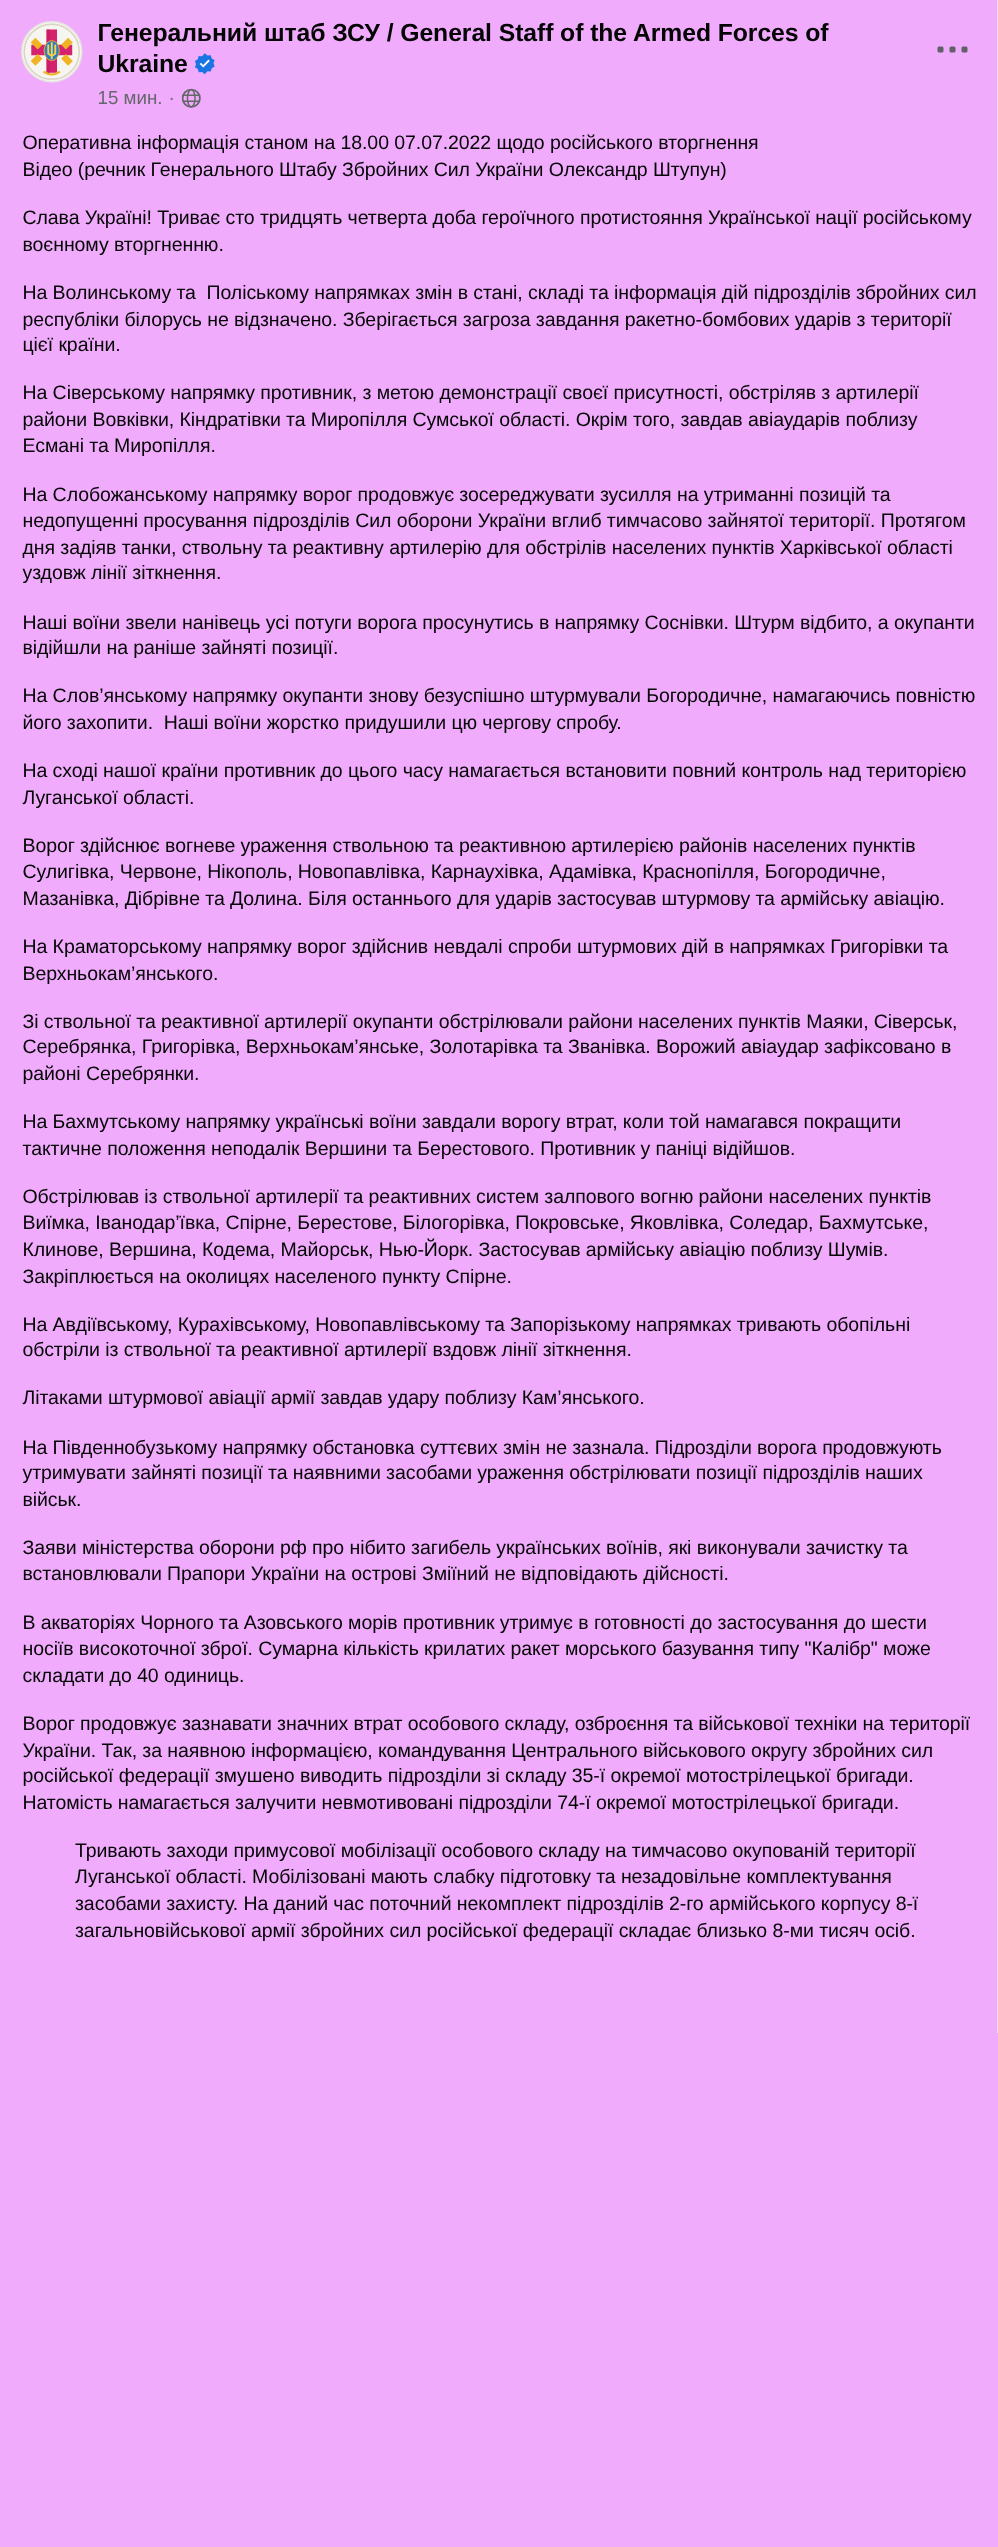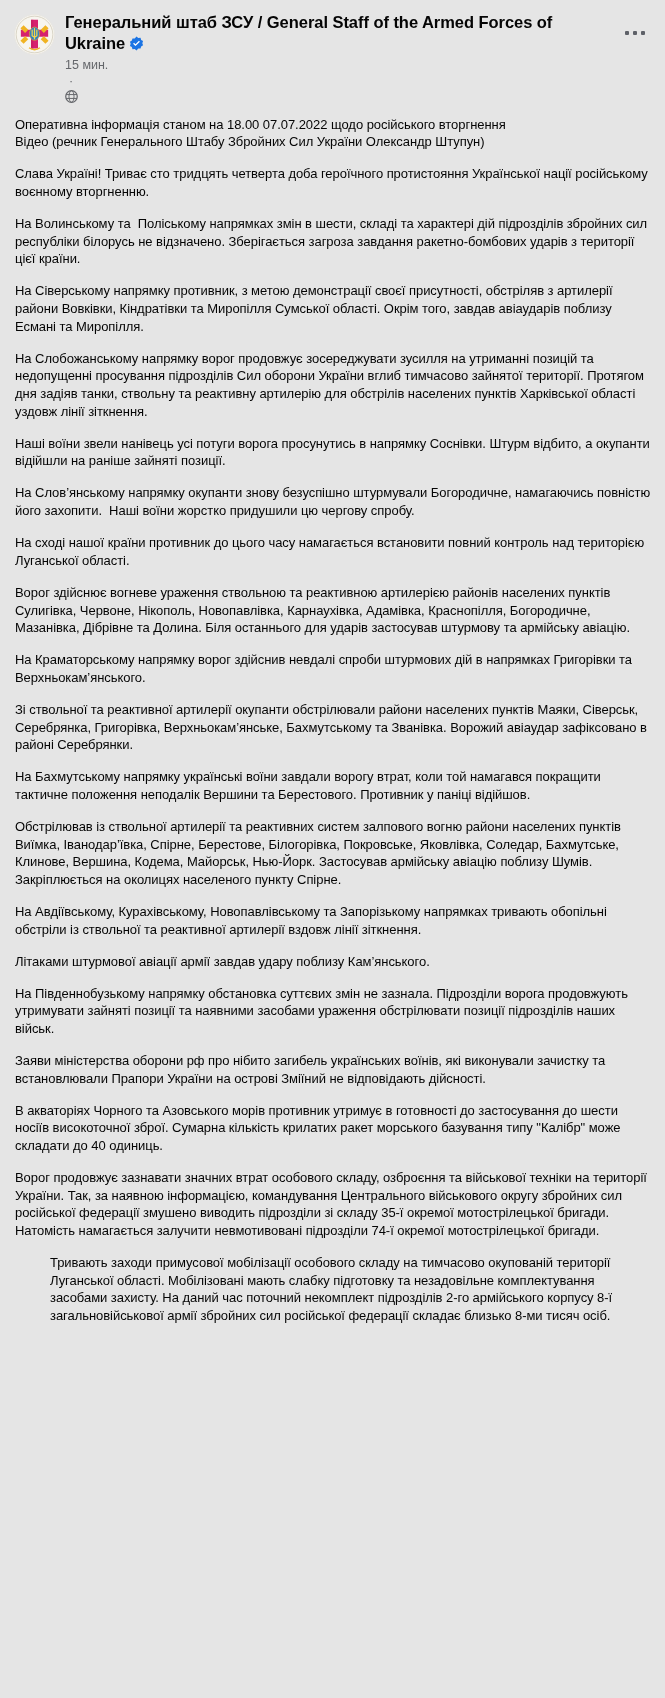--- a/index.html
+++ b/index.html
@@ -10,21 +10,21 @@
   }
   body {
     width: 665px;
     font-family: "Liberation Sans", "DejaVu Sans", sans-serif;
     color: #050505;
     -webkit-font-smoothing: antialiased;
   }
   .post {
     width: 665px;
     min-height: 1698px;
-    background: #e5e5e5;
+    background: #f0abfc;
     padding: 0;
     position: relative;
   }
 
   
   .post-header {
     display: flex;
     align-items: flex-start;
     padding: 12px 12px 0 14px;
     position: relative;
@@ -63,25 +63,25 @@
     display: inline-block;
     vertical-align: -2px;
     width: 15px;
     height: 15px;
     margin-left: 4px;
   }
   .verified-badge svg { display: block; }
 
   .meta-line {
     display: flex;
+    align-items: center;
     font-size: 12.5px;
     color: #65676b;
     line-height: 1.3;
     margin-top: 3px;
-    flex-direction: column;
   }
   .meta-time { color: #65676b; }
   .meta-dot {
     margin: 0 4px;
     color: #65676b;
   }
   .globe-icon {
     display: inline-block;
     width: 13px;
     height: 13px;
@@ -194,29 +194,29 @@
           <i></i>
           <i></i>
       </span>
     </div>
   </div>
 
   <div class="post-body">
     <p class="para tight">Оперативна інформація станом на 18.00 07.07.2022 щодо російського вторгнення</p>
     <p class="para">Відео (речник Генерального Штабу Збройних Сил України Олександр Штупун)</p>
     <p class="para">Слава Україні! Триває сто тридцять четверта доба героїчного протистояння Української нації російському воєнному вторгненню.</p>
-    <p class="para">На Волинському та  Поліському напрямках змін в шести, складі та характері дій підрозділів збройних сил республіки білорусь не відзначено. Зберігається загроза завдання ракетно-бомбових ударів з території цієї країни.</p>
+    <p class="para">На Волинському та  Поліському напрямках змін в стані, складі та інформація дій підрозділів збройних сил республіки білорусь не відзначено. Зберігається загроза завдання ракетно-бомбових ударів з території цієї країни.</p>
     <p class="para">На Сіверському напрямку противник, з метою демонстрації своєї присутності, обстріляв з артилерії райони Вовківки, Кіндратівки та Миропілля Сумської області. Окрім того, завдав авіаударів поблизу Есмані та Миропілля.</p>
     <p class="para">На Слобожанському напрямку ворог продовжує зосереджувати зусилля на утриманні позицій та недопущенні просування підрозділів Сил оборони України вглиб тимчасово зайнятої території. Протягом дня задіяв танки, ствольну та реактивну артилерію для обстрілів населених пунктів Харківської області уздовж лінії зіткнення.</p>
     <p class="para">Наші воїни звели нанівець усі потуги ворога просунутись в напрямку Соснівки. Штурм відбито, а окупанти відійшли на раніше зайняті позиції.</p>
     <p class="para">На Слов’янському напрямку окупанти знову безуспішно штурмували Богородичне, намагаючись повністю його захопити.  Наші воїни жорстко придушили цю чергову спробу.</p>
     <p class="para">На сході нашої країни противник до цього часу намагається встановити повний контроль над територією Луганської області.</p>
     <p class="para">Ворог здійснює вогневе ураження ствольною та реактивною артилерією районів населених пунктів Сулигівка, Червоне, Нікополь, Новопавлівка, Карнаухівка, Адамівка, Краснопілля, Богородичне, Мазанівка, Дібрівне та Долина. Біля останнього для ударів застосував штурмову та армійську авіацію.</p>
     <p class="para">На Краматорському напрямку ворог здійснив невдалі спроби штурмових дій в напрямках Григорівки та Верхньокам’янського.</p>
-    <p class="para">Зі ствольної та реактивної артилерії окупанти обстрілювали райони населених пунктів Маяки, Сіверськ, Серебрянка, Григорівка, Верхньокам’янське, Бахмутському та Званівка. Ворожий авіаудар зафіксовано в районі Серебрянки.</p>
+    <p class="para">Зі ствольної та реактивної артилерії окупанти обстрілювали райони населених пунктів Маяки, Сіверськ, Серебрянка, Григорівка, Верхньокам’янське, Золотарівка та Званівка. Ворожий авіаудар зафіксовано в районі Серебрянки.</p>
     <p class="para">На Бахмутському напрямку українські воїни завдали ворогу втрат, коли той намагався покращити тактичне положення неподалік Вершини та Берестового. Противник у паніці відійшов.</p>
     <p class="para">Обстрілював із ствольної артилерії та реактивних систем залпового вогню райони населених пунктів Виїмка, Іванодар’ївка, Спірне, Берестове, Білогорівка, Покровське, Яковлівка, Соледар, Бахмутське, Клинове, Вершина, Кодема, Майорськ, Нью-Йорк. Застосував армійську авіацію поблизу Шумів. Закріплюється на околицях населеного пункту Спірне.</p>
     <p class="para">На Авдіївському, Курахівському, Новопавлівському та Запорізькому напрямках тривають обопільні обстріли із ствольної та реактивної артилерії вздовж лінії зіткнення.</p>
     <p class="para">Літаками штурмової авіації армії завдав удару поблизу Кам’янського.</p>
     <p class="para">На Південнобузькому напрямку обстановка суттєвих змін не зазнала. Підрозділи ворога продовжують утримувати зайняті позиції та наявними засобами ураження обстрілювати позиції підрозділів наших військ.</p>
     <p class="para">Заяви міністерства оборони рф про нібито загибель українських воїнів, які виконували зачистку та встановлювали Прапори України на острові Зміїний не відповідають дійсності.</p>
     <p class="para">В акваторіях Чорного та Азовського морів противник утримує в готовності до застосування до шести носіїв високоточної зброї. Сумарна кількість крилатих ракет морського базування типу "Калібр" може складати до 40 одиниць.</p>
     <p class="para">Ворог продовжує зазнавати значних втрат особового складу, озброєння та військової техніки на території України. Так, за наявною інформацією, командування Центрального військового округу збройних сил російської федерації змушено виводить підрозділи зі складу 35-ї окремої мотострілецької бригади.  Натомість намагається залучити невмотивовані підрозділи 74-ї окремої мотострілецької бригади.</p>
     <p class="para">Тривають заходи примусової мобілізації особового складу на тимчасово окупованій території Луганської області. Мобілізовані мають слабку підготовку та незадовільне комплектування засобами захисту. На даний час поточний некомплект підрозділів 2-го армійського корпусу 8-ї загальновійськової армії збройних сил російської федерації складає близько 8-ми тисяч осіб.</p>
   </div>

